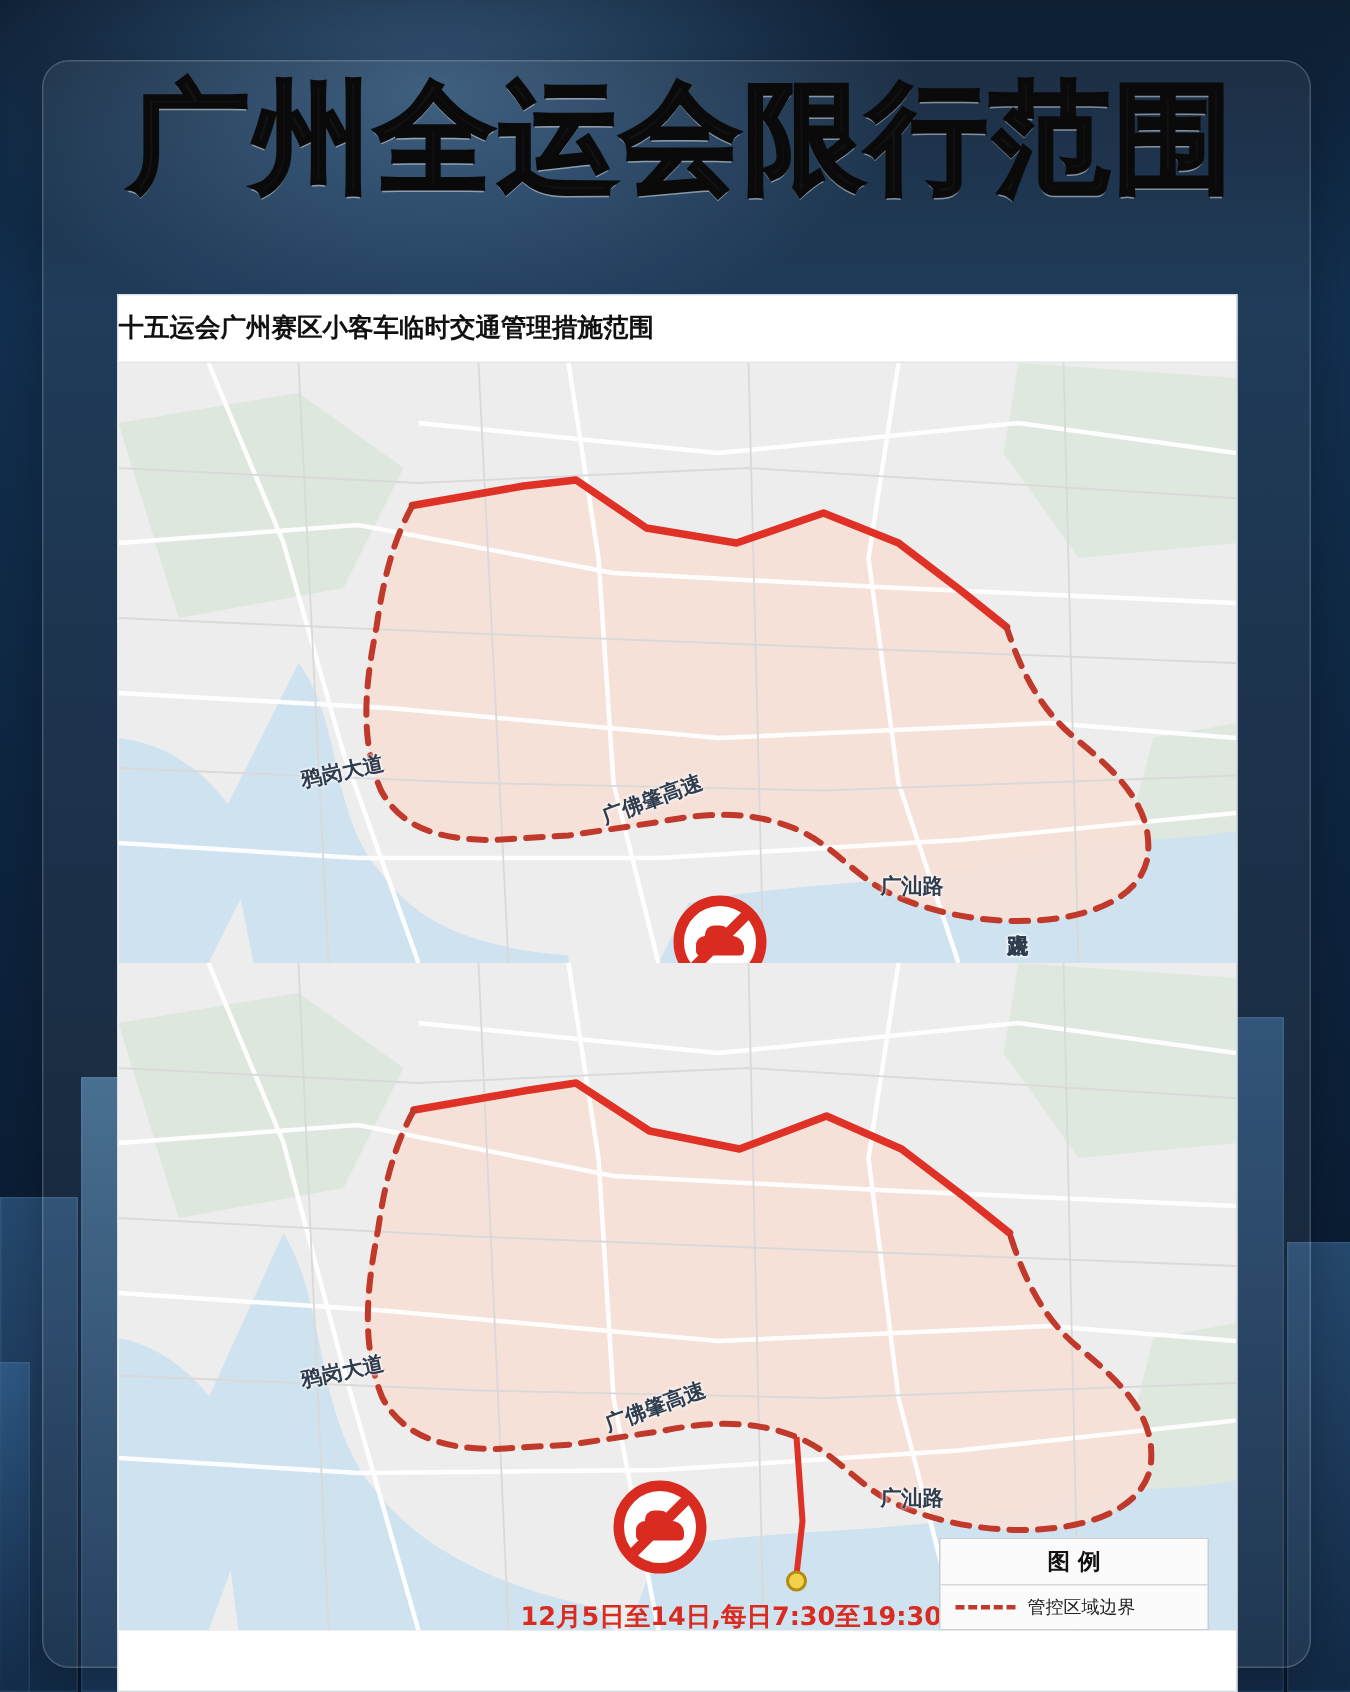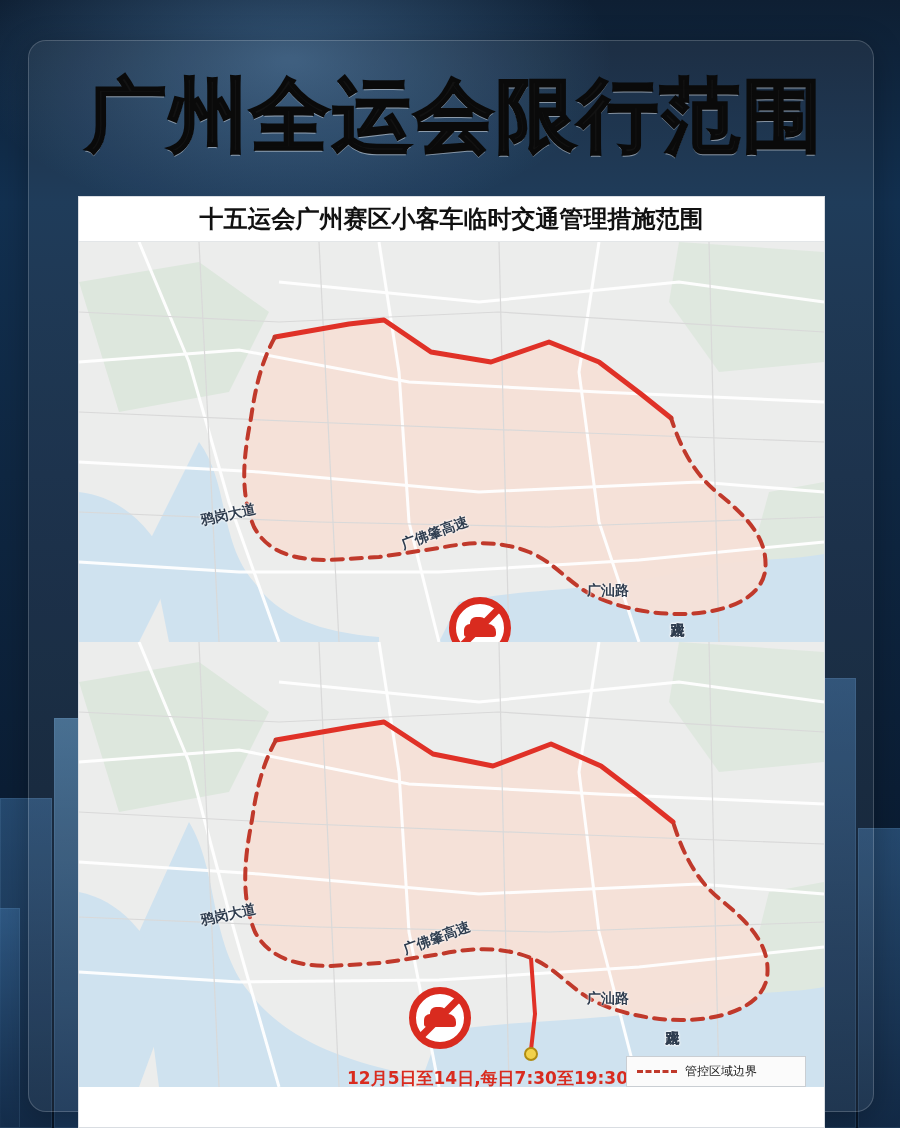--- a/index.html
+++ b/index.html
@@ -55,21 +55,21 @@
     width: 844px;
     height: 1070px;
     border-radius: 18px;
     background: rgba(255,255,255,0.06);
     border: 1px solid rgba(255,255,255,0.18);
     box-shadow: 0 6px 30px rgba(0,0,0,0.25);
   }
   .headline {
     position: absolute;
     left: 20px;
-    top: 74px;
+    top: 50px;
     width: 870px;
     text-align: center;
     font-family: "DejaVu Sans", "Liberation Sans", sans-serif;
     font-size: 80px;
     font-weight: bold;
     letter-spacing: 2px;
     color: #121212;
     -webkit-text-stroke: 2px #0a0a0a;
     text-shadow: 0 2px 0 rgba(255,255,255,0.45);
     line-height: 1.05;
@@ -85,24 +85,24 @@
     overflow: hidden;
   }
   .map-block {
     position: relative;
     width: 745px;
     background: #eef0ef;
   }
   .map-title {
     height: 44px;
     line-height: 44px;
-    text-align: center;
+    text-align: left;
     background: #ffffff;
     color: #111;
-    font-size: 24px;
+    font-size: 17px;
     font-weight: bold;
     font-family: "DejaVu Sans", "Liberation Sans", sans-serif;
     border-bottom: 1px solid #e3e6e8;
   }
   .map-canvas {
     position: relative;
     width: 745px;
     height: 400px;
     background: #eceeed;
     overflow: hidden;
@@ -343,20 +343,21 @@
           <div class="car"></div>
           <div class="slash"></div>
         </div>
 
         <div class="info" style="left:268px; top:424px;">
           <div class="l1">12月5日至14日,每日7:30至19:30</div>
 
         </div>
 
         <div class="legend">
+          <div class="legend-title">图 例</div>
           <div class="legend-row">
             <span class="swatch-dash"></span>
             <span>管控区域边界</span>
           </div>
         </div>
       </div>
     </div>
 
   </div>
 </div>

